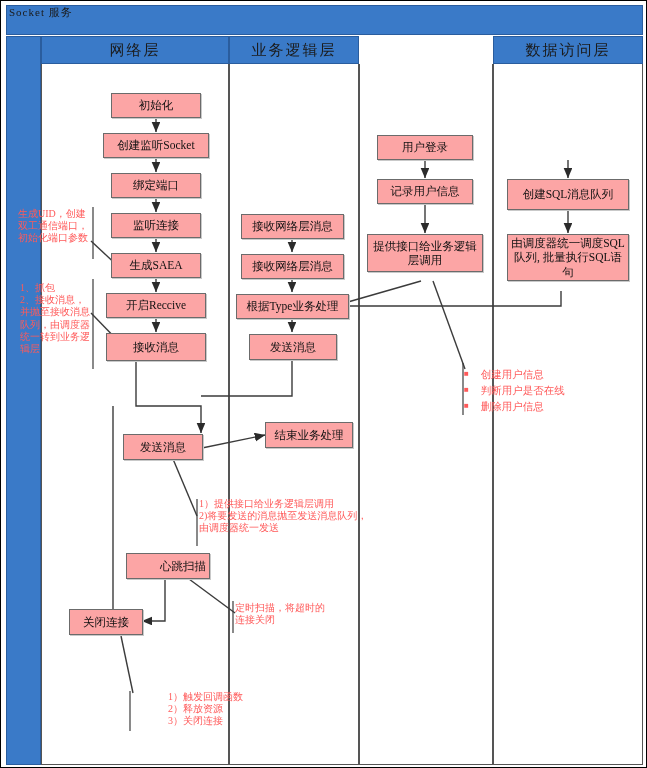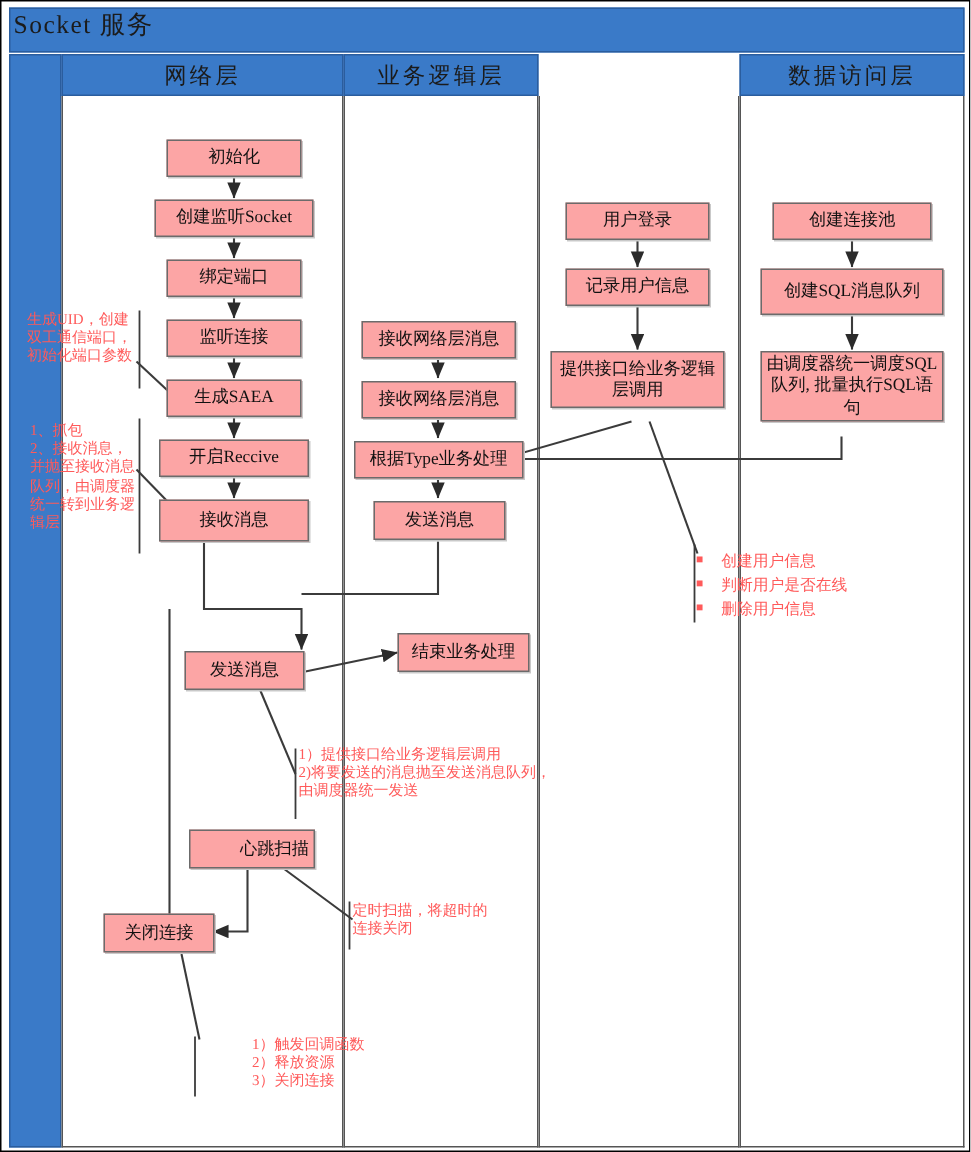--- a/index.html
+++ b/index.html
@@ -27,21 +27,21 @@
     width: 637px;
     height: 30px;
     background: #3a7ac8;
     border: 1px solid #2a5d9e;
     box-sizing: border-box;
   }
   .title-text {
     position: absolute;
     left: 8px;
     top: 4px;
-    font-size: 17px;
+    font-size: 11px;
     letter-spacing: 1px;
     color: #1b1b1b;
     font-family: "Liberation Serif", "DejaVu Serif", serif;
     white-space: nowrap;
   }
   
   .left-rail {
     position: absolute;
     left: 5px;
     top: 35px;
@@ -227,21 +227,20 @@
   <div class="node" style="left:240px; top:213px; width:103px; height:25px;">接收网络层消息</div>
   <div class="node" style="left:240px; top:253px; width:103px; height:25px;">接收网络层消息</div>
   <div class="node" style="left:235px; top:293px; width:113px; height:25px;">根据Type业务处理</div>
   <div class="node" style="left:248px; top:333px; width:88px;  height:26px;">发送消息</div>
   <div class="node" style="left:264px; top:421px; width:88px;  height:26px;">结束业务处理</div>
 
   <div class="node" style="left:376px; top:134px; width:96px;  height:25px;">用户登录</div>
   <div class="node" style="left:376px; top:178px; width:96px;  height:25px;">记录用户信息</div>
   <div class="node" style="left:366px; top:233px; width:116px; height:38px;">提供接口给业务逻辑层调用</div>
 
-  <div class="node" style="left:514px; top:134px; width:106px; height:25px;">创建连接池</div>
   <div class="node" style="left:506px; top:178px; width:122px; height:31px;">创建SQL消息队列</div>
   <div class="node" style="left:506px; top:233px; width:122px; height:47px;">由调度器统一调度SQL队列, 批量执行SQL语句</div>
 
   <div class="note" style="left:17px; top:207px; width:76px;">生成UID，创建双工通信端口，初始化端口参数</div>
   <div class="note" style="left:19px; top:281px; width:74px;">1、抓包
 2、接收消息，并抛至接收消息队列，由调度器统一转到业务逻辑层</div>
   <div class="note" style="left:198px; top:497px; width:170px;">1）提供接口给业务逻辑层调用
 2)将要发送的消息抛至发送消息队列，由调度器统一发送</div>
   <div class="note" style="left:234px; top:601px; width:96px;">定时扫描，将超时的连接关闭</div>
   <div class="note" style="left:131px; top:690px; width:110px;margin-left:36px;">1）触发回调函数

